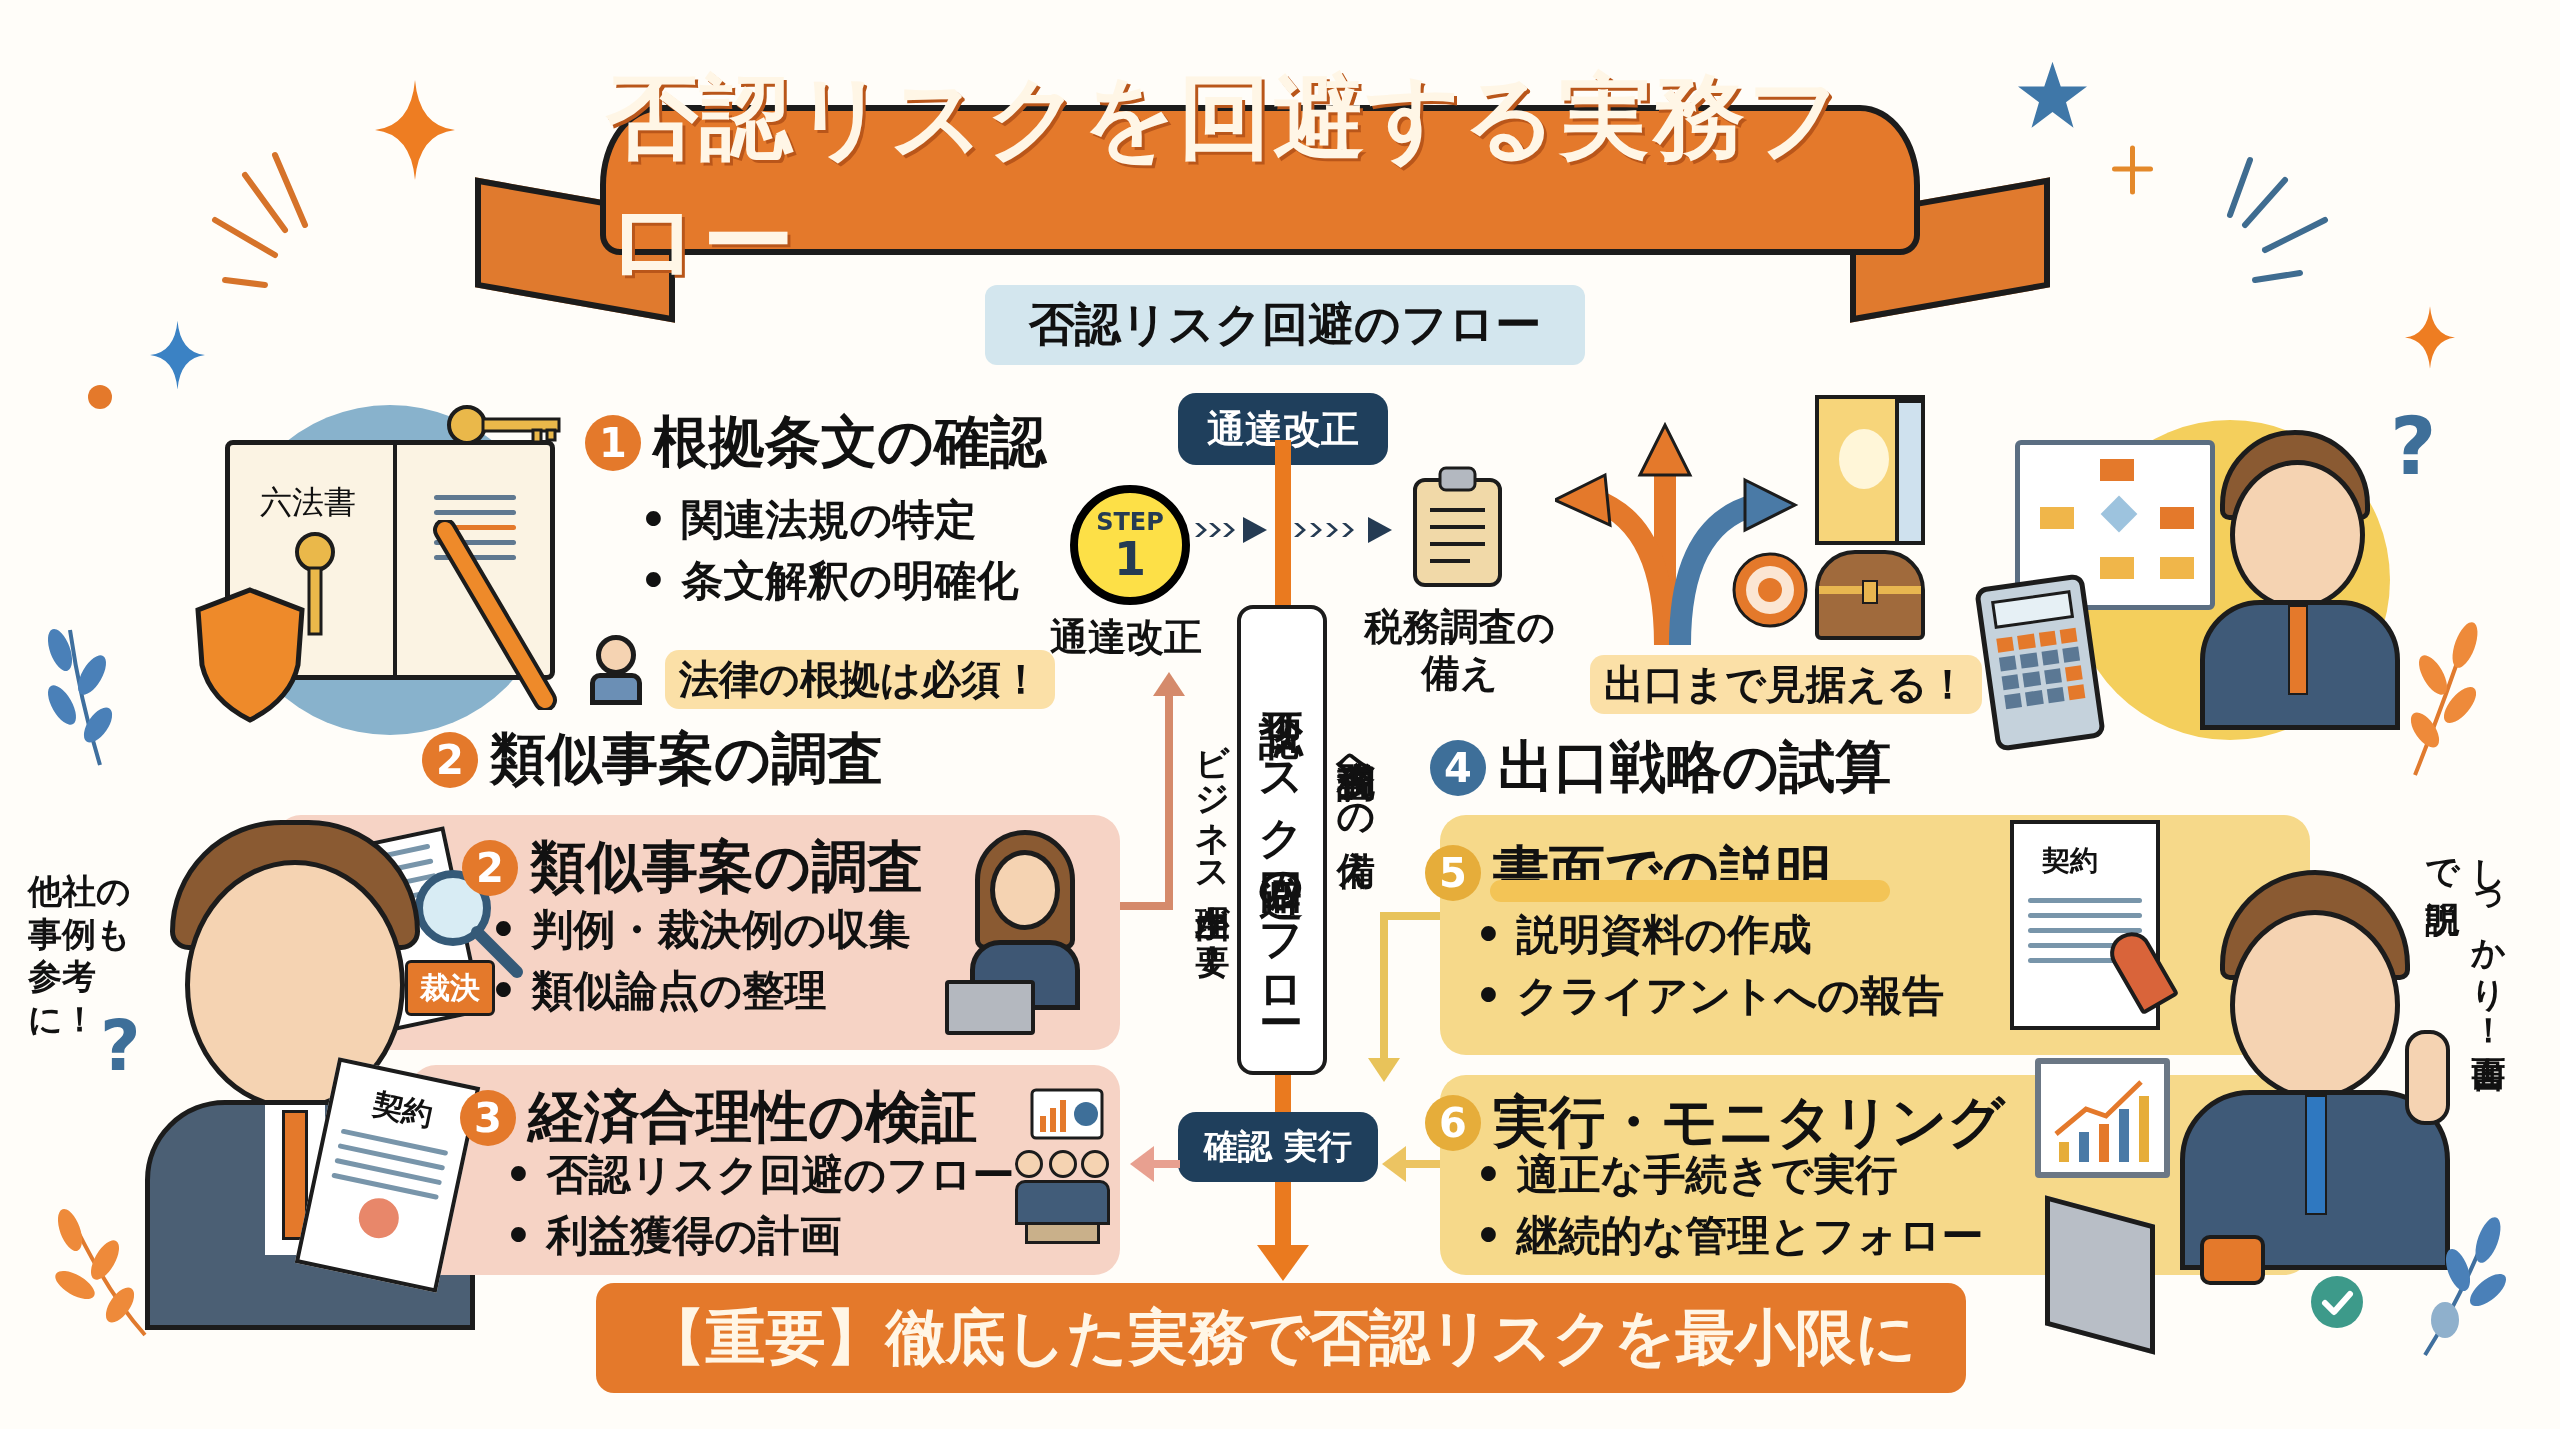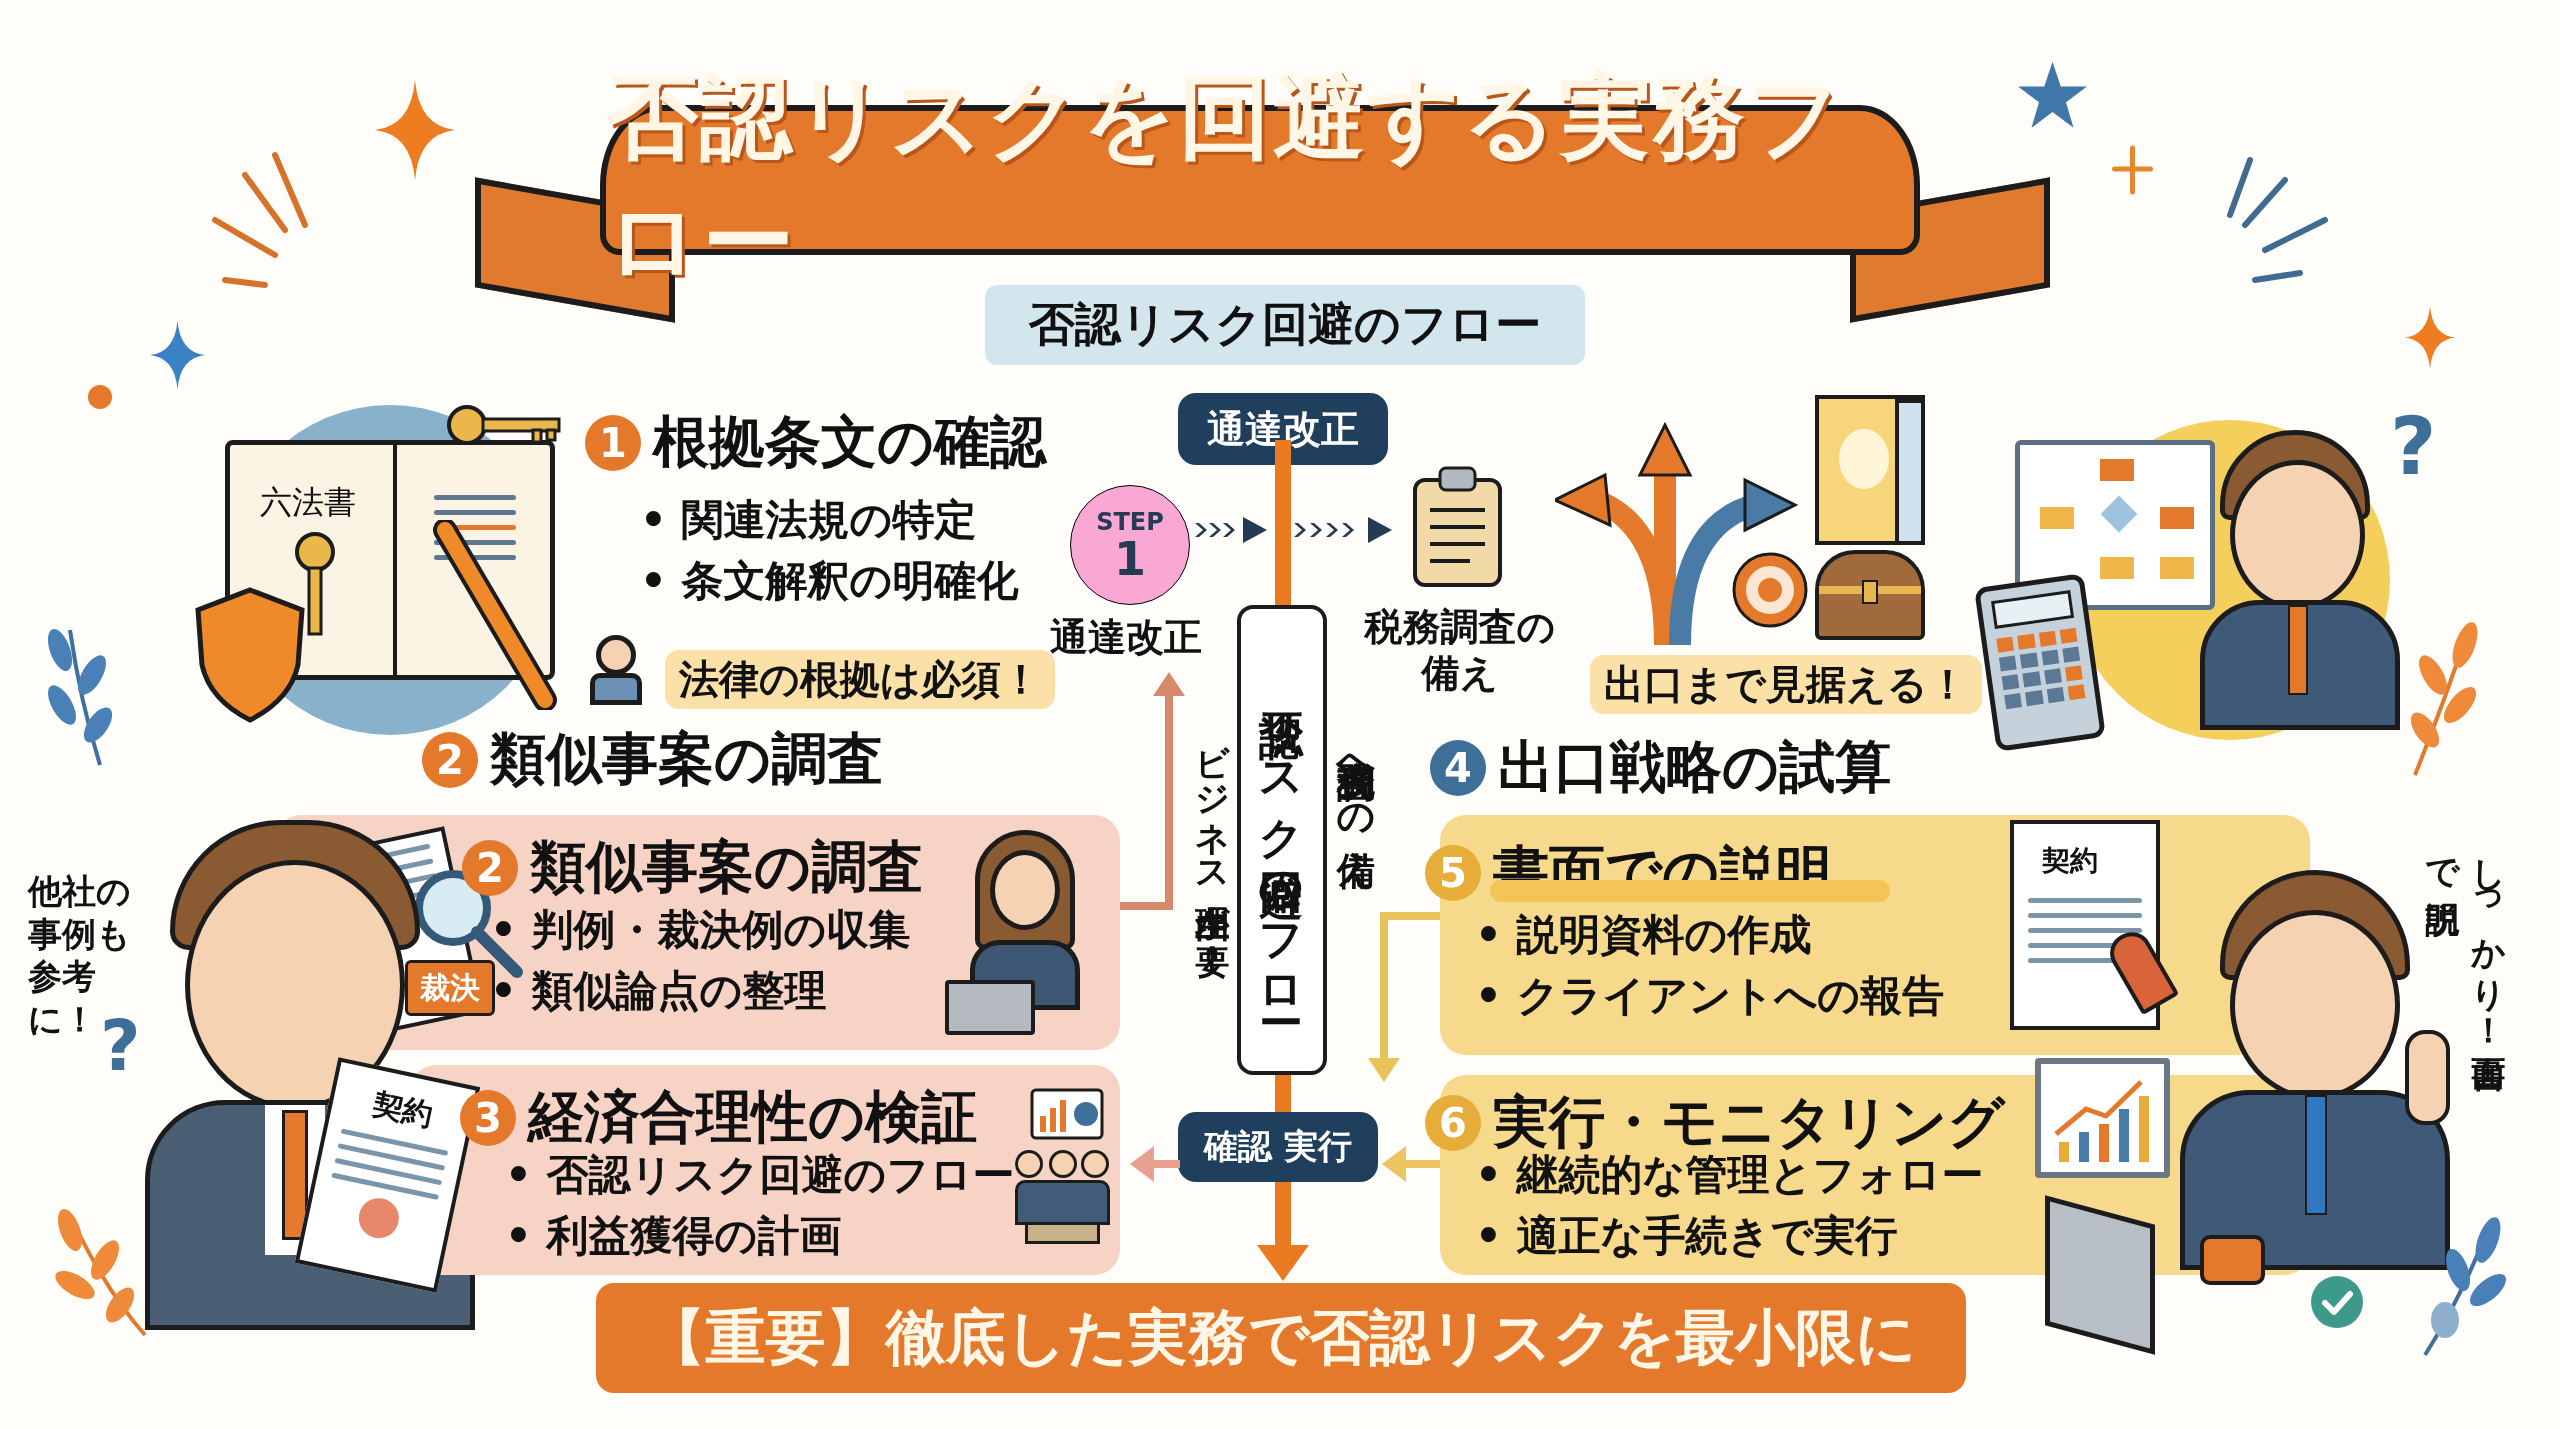--- a/index.html
+++ b/index.html
@@ -145,21 +145,21 @@
 <div class="abs" style="left:590px;top:635px;width:52px;height:70px">
   <div class="person-head" style="left:6px;top:0;width:40px;height:40px"></div>
   <div class="suit" style="left:0;top:38px;width:52px;height:32px;background:#6b8fb5;border-radius:10px 10px 0 0"></div>
 </div>
 <div class="hl" style="left:665px;top:650px;font-size:40px;background:#fbe0a7">法律の根拠は必須！</div>
 
 <div class="navy-pill" style="left:1178px;top:393px;width:210px;height:72px;font-size:38px">通達改正</div>
 <div class="spine"></div>
 <div class="spine-arrow"></div>
 
-<div class="abs" style="left:1070px;top:485px;width:120px;height:120px;border-radius:50%;background:#f9a8d4;border:1px solid #000000;display:flex;flex-direction:column;align-items:center;justify-content:center">
+<div class="abs" style="left:1070px;top:485px;width:120px;height:120px;border-radius:50%;background:#fde047;border:8px solid #000000;display:flex;flex-direction:column;align-items:center;justify-content:center">
   <span style="font-size:24px;font-weight:bold;color:#253b53">STEP</span>
   <span style="font-size:46px;font-weight:bold;color:#253b53;line-height:1">1</span>
 </div>
 <svg class="abs" style="left:1195px;top:515px" width="75" height="30" viewBox="0 0 75 30">
     <g fill="#253b53">
       <polygon points="0,8 8,15 0,22 4,22 12,15 4,8"></polygon>
       <polygon points="14,8 22,15 14,22 18,22 26,15 18,8"></polygon>
       <polygon points="28,8 36,15 28,22 32,22 40,15 32,8"></polygon>
       <polygon points="48,2 72,15 48,28"></polygon>
     </g>
@@ -370,22 +370,22 @@
     <div class="doc-line"></div>
 </div>
 <div class="abs" style="left:2120px;top:930px;width:42px;height:80px;background:#d9643a;border:4px solid #1c1c1c;border-radius:20px 20px 4px 4px;transform:rotate(-30deg)"></div>
 
 <div class="card yellow" style="left:1440px;top:1075px;width:870px;height:200px"></div>
 <div class="abs heading" style="left:1425px;top:1085px">
   <span class="num gold">6</span>
   <span>実行・モニタリング</span>
 </div>
 <div class="abs" style="left:1475px;top:1145px">
+  <div class="bullet">適正な手続きで実行</div>
   <div class="bullet">継続的な管理とフォロー</div>
-  <div class="bullet">適正な手続きで実行</div>
 </div>
 <div class="abs" style="left:2035px;top:1058px;width:135px;height:120px;background:#fff;border:6px solid #6b7785;border-radius:4px">
   <svg width="123" height="108" viewBox="0 0 123 108">
       <rect x="18" y="78" width="10" height="20" fill="#e6ad3a"></rect>
       <rect x="38" y="68" width="10" height="30" fill="#4a7aa6"></rect>
       <rect x="58" y="60" width="10" height="38" fill="#e4792b"></rect>
       <rect x="78" y="45" width="10" height="53" fill="#4a7aa6"></rect>
       <rect x="98" y="32" width="10" height="66" fill="#e6ad3a"></rect>
       <polyline points="15,70 45,45 65,52 100,18" fill="none" stroke="#e4792b" stroke-width="5"></polyline>
     </svg>

